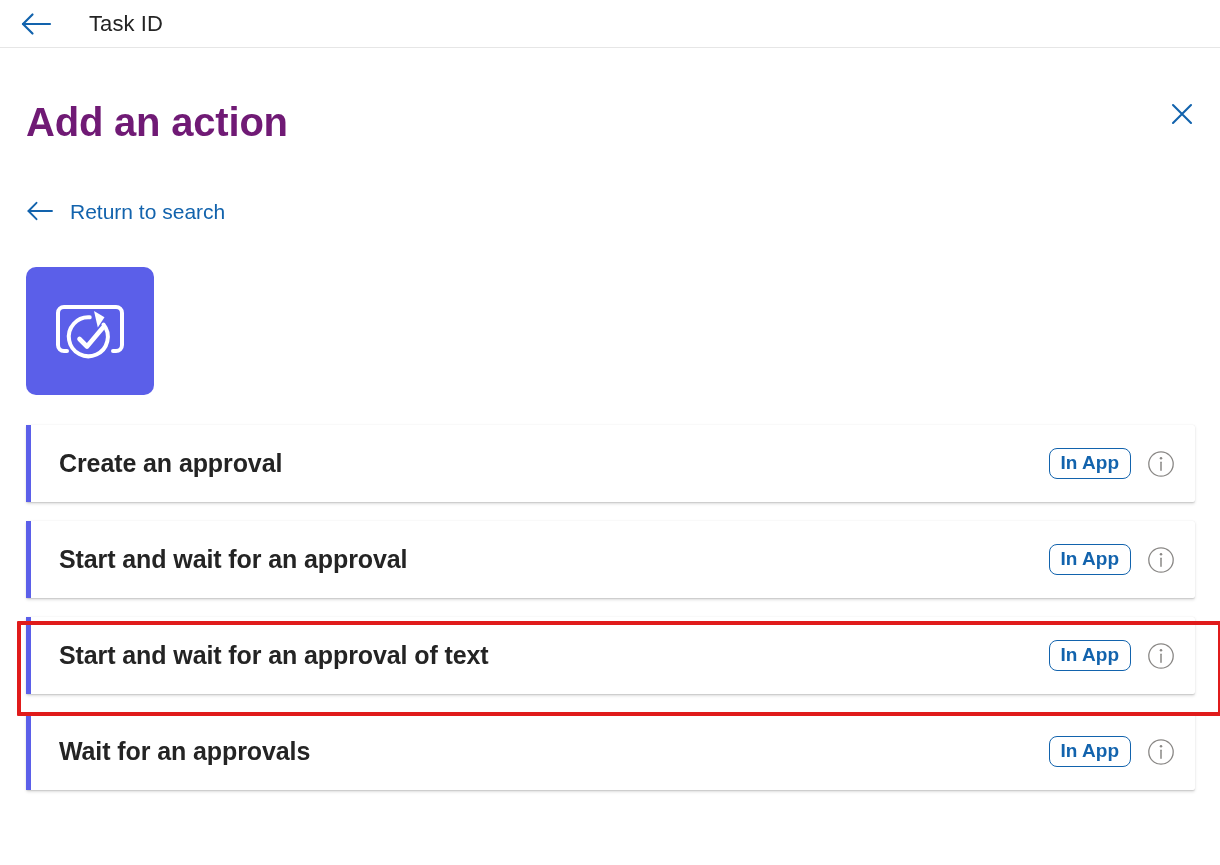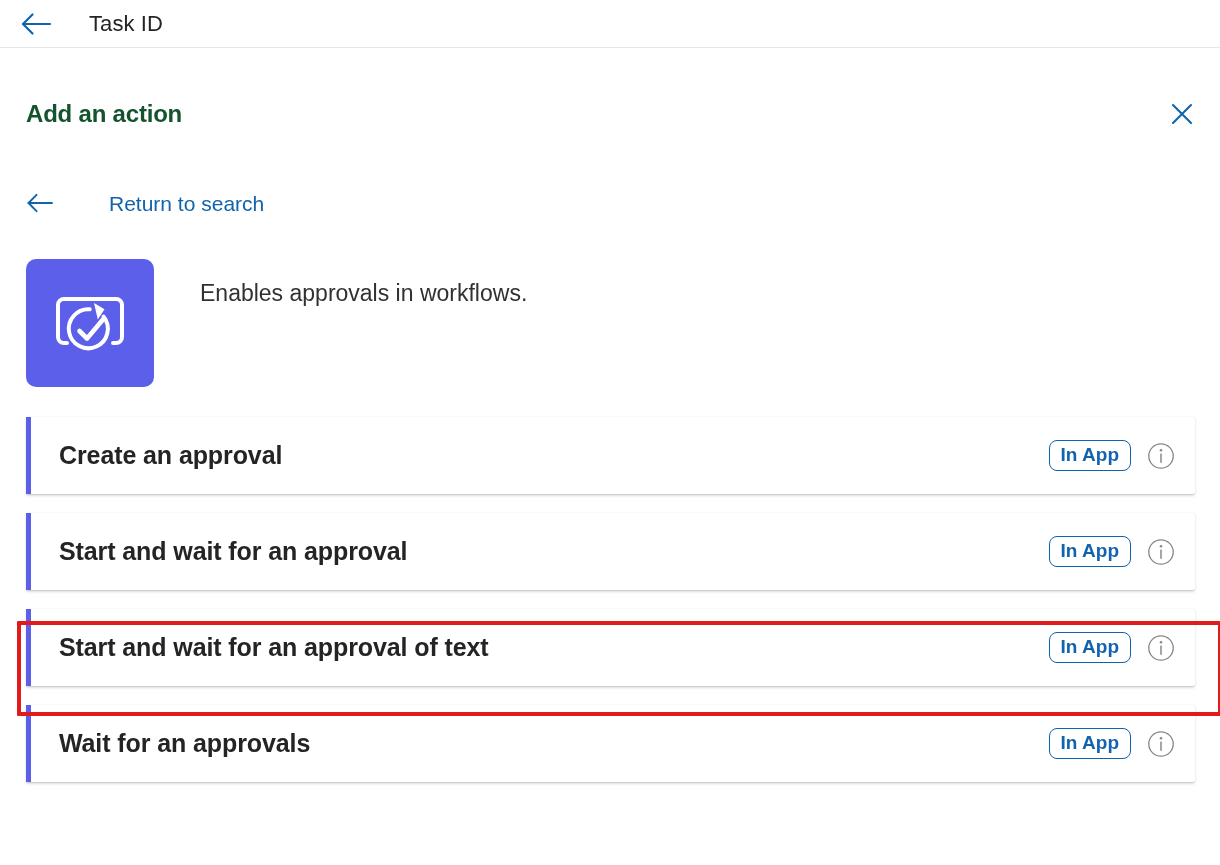--- a/index.html
+++ b/index.html
@@ -56,23 +56,23 @@
     padding: 0 26px;
   }
 
   .panel-header {
     display: flex;
     align-items: flex-start;
     justify-content: space-between;
     padding-top: 54px;
   }
   .panel-title {
-    font-size: 24px;
+    font-size: 40px;
     font-weight: 700;
-    color: #14532d;
+    color: #701a75;
     line-height: 1;
     letter-spacing: -0.2px;
     margin: 0;
   }
   .close-btn {
     width: 40px;
     height: 40px;
     display: flex;
     align-items: center;
     justify-content: center;
@@ -85,21 +85,20 @@
   }
   .close-btn svg { display: block; }
 
   
   .return-row {
     display: flex;
     align-items: center;
     margin-top: 58px;
     cursor: pointer;
     width: fit-content;
-    gap: 39px;
   }
   .return-icon {
     display: flex;
     align-items: center;
     justify-content: center;
     width: 28px;
     height: 22px;
   }
   .return-label {
     font-size: 21px;
@@ -259,21 +258,20 @@
         <path d="M20 63 H17 a6 6 0 0 1 -6 -6 V25 a6 6 0 0 1 6 -6 H69 a6 6 0 0 1 6 6 V57 a6 6 0 0 1 -6 6 H66" stroke="#ffffff" stroke-width="4" stroke-linecap="round" stroke-linejoin="round" fill="none"></path>
 
         <path d="M56.5 36.5 a19.5 19.5 0 1 1 -13.8 -7.2" stroke="#ffffff" stroke-width="4" stroke-linecap="round" fill="none"></path>
 
         <path d="M47 23 L57.5 29.2 L50.8 39.4 Z" fill="#ffffff"></path>
 
         <path d="M32.5 51 L40 58.5 L56 39.5" stroke="#ffffff" stroke-width="4.6" stroke-linecap="round" stroke-linejoin="round" fill="none"></path>
       </svg>
     </div>
     <div class="connector-text">
-      <p class="connector-desc">Enables approvals in workflows.</p>
     </div>
   </div>
 
   <div class="action-list" id="action-list">
       <div class="action-row">
         <span class="action-label">Create an approval</span>
         <span class="action-right">
           <span class="badge">In App</span>
           <span class="info-icon">
             <svg width="28" height="28" viewBox="0 0 28 28" fill="none" aria-hidden="true">

